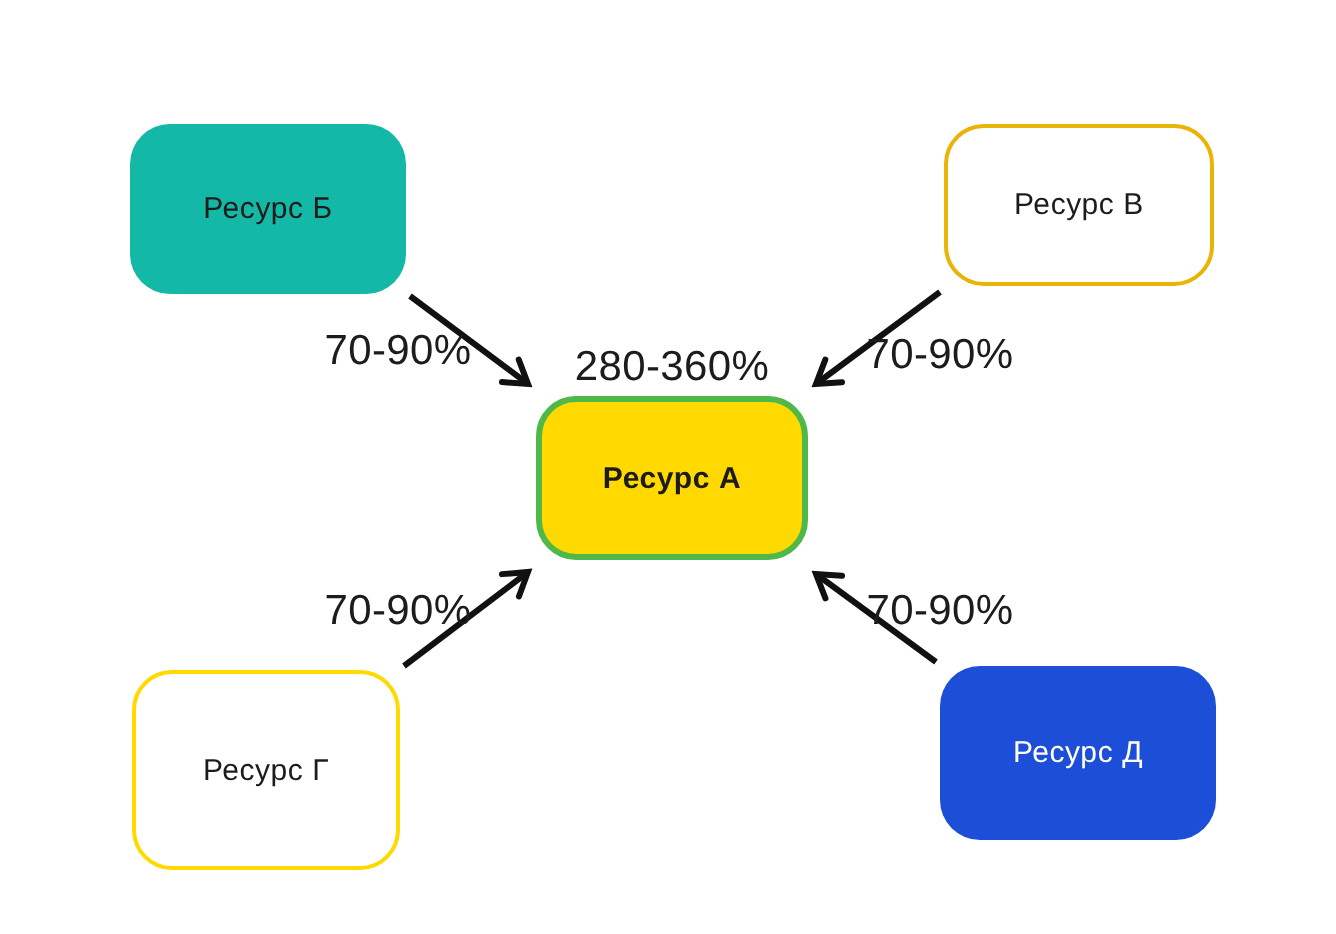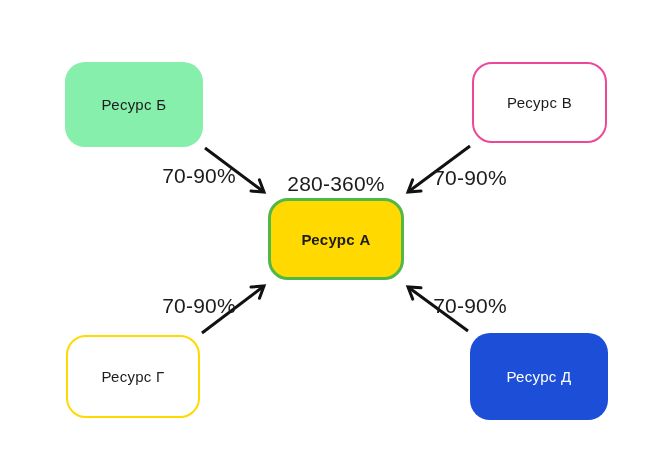--- a/index.html
+++ b/index.html
@@ -23,35 +23,35 @@
     border-radius: 20px;
     font-size: 15px;
     font-weight: 500;
     letter-spacing: 0.3px;
     color: #1c1c1c;
     box-sizing: border-box;
     text-align: center;
   }
   .node-b {
     left: 65px; top: 62px; width: 138px; height: 85px;
-    background: #86efac;
+    background: #14b8a6;
   }
   .node-v {
     left: 472px; top: 62px; width: 135px; height: 81px;
     background: #ffffff;
-    border: 2px solid #ec4899;
+    border: 2px solid #eab308;
   }
   .node-a {
     left: 268px; top: 198px; width: 136px; height: 82px;
     background: #FFD900;
     border: 3px solid #4FB848;
     font-weight: bold;
   }
   .node-g {
-    left: 66px; top: 335px; width: 134px; height: 83px;
+    left: 66px; top: 335px; width: 134px; height: 100px;
     background: #ffffff;
     border: 2px solid #FFD900;
   }
   .node-d {
     left: 470px; top: 333px; width: 138px; height: 87px;
     background: #1d4ed8;
     color: #ffffff;
   }
   .edge-label {
     position: absolute;

